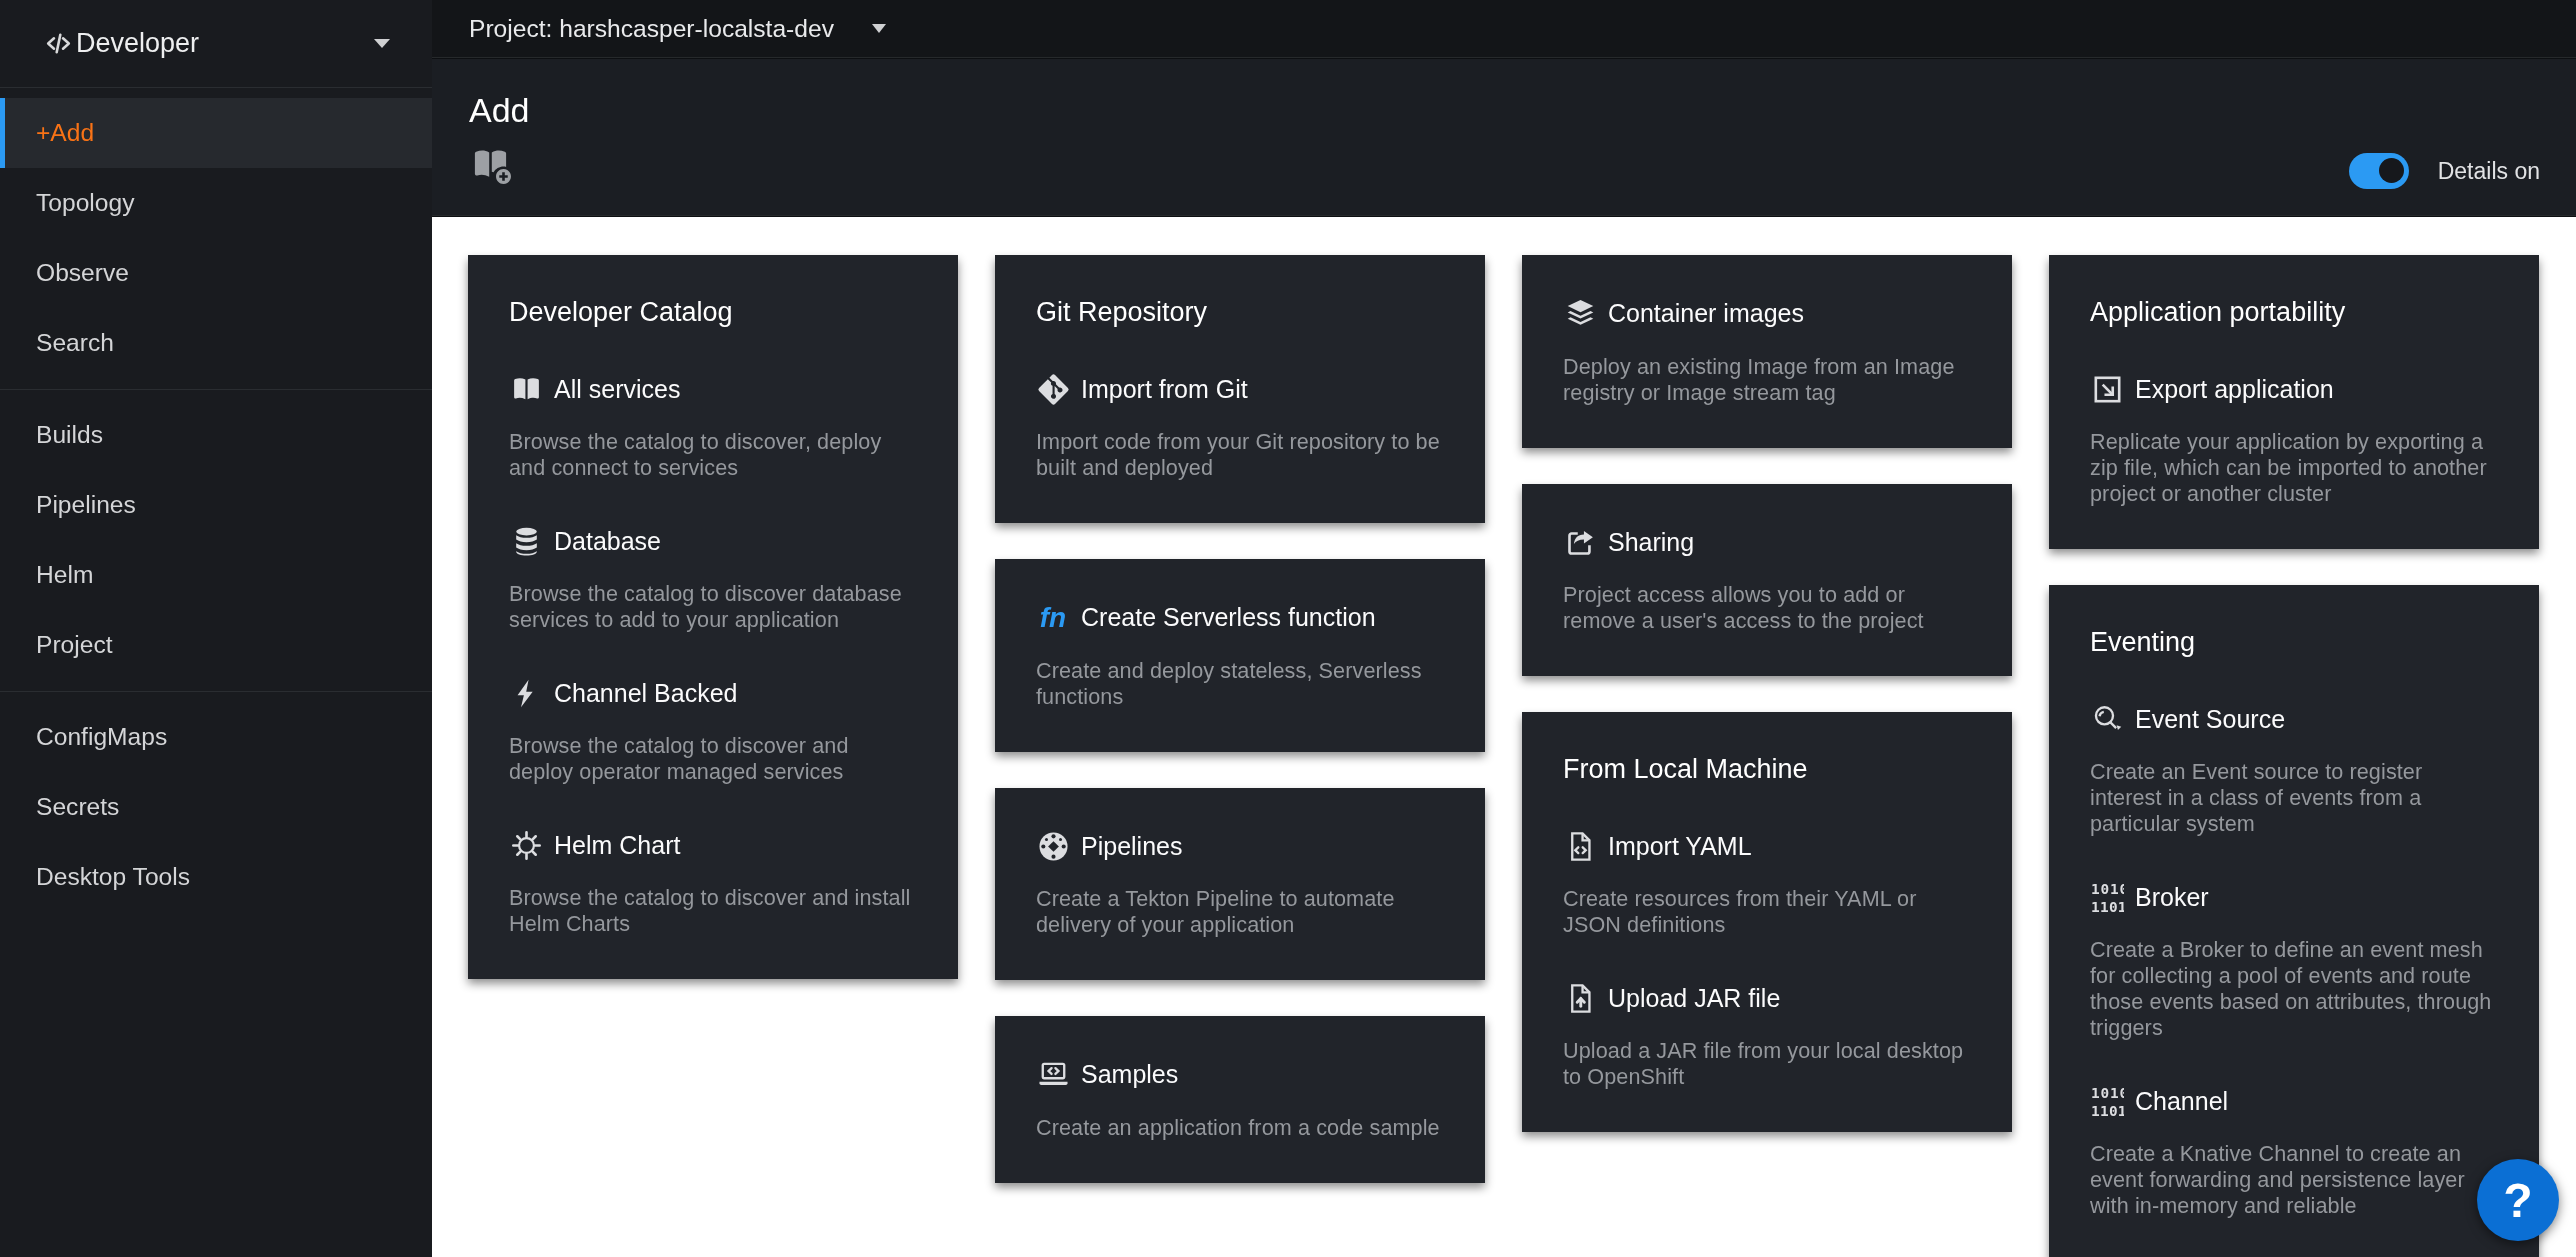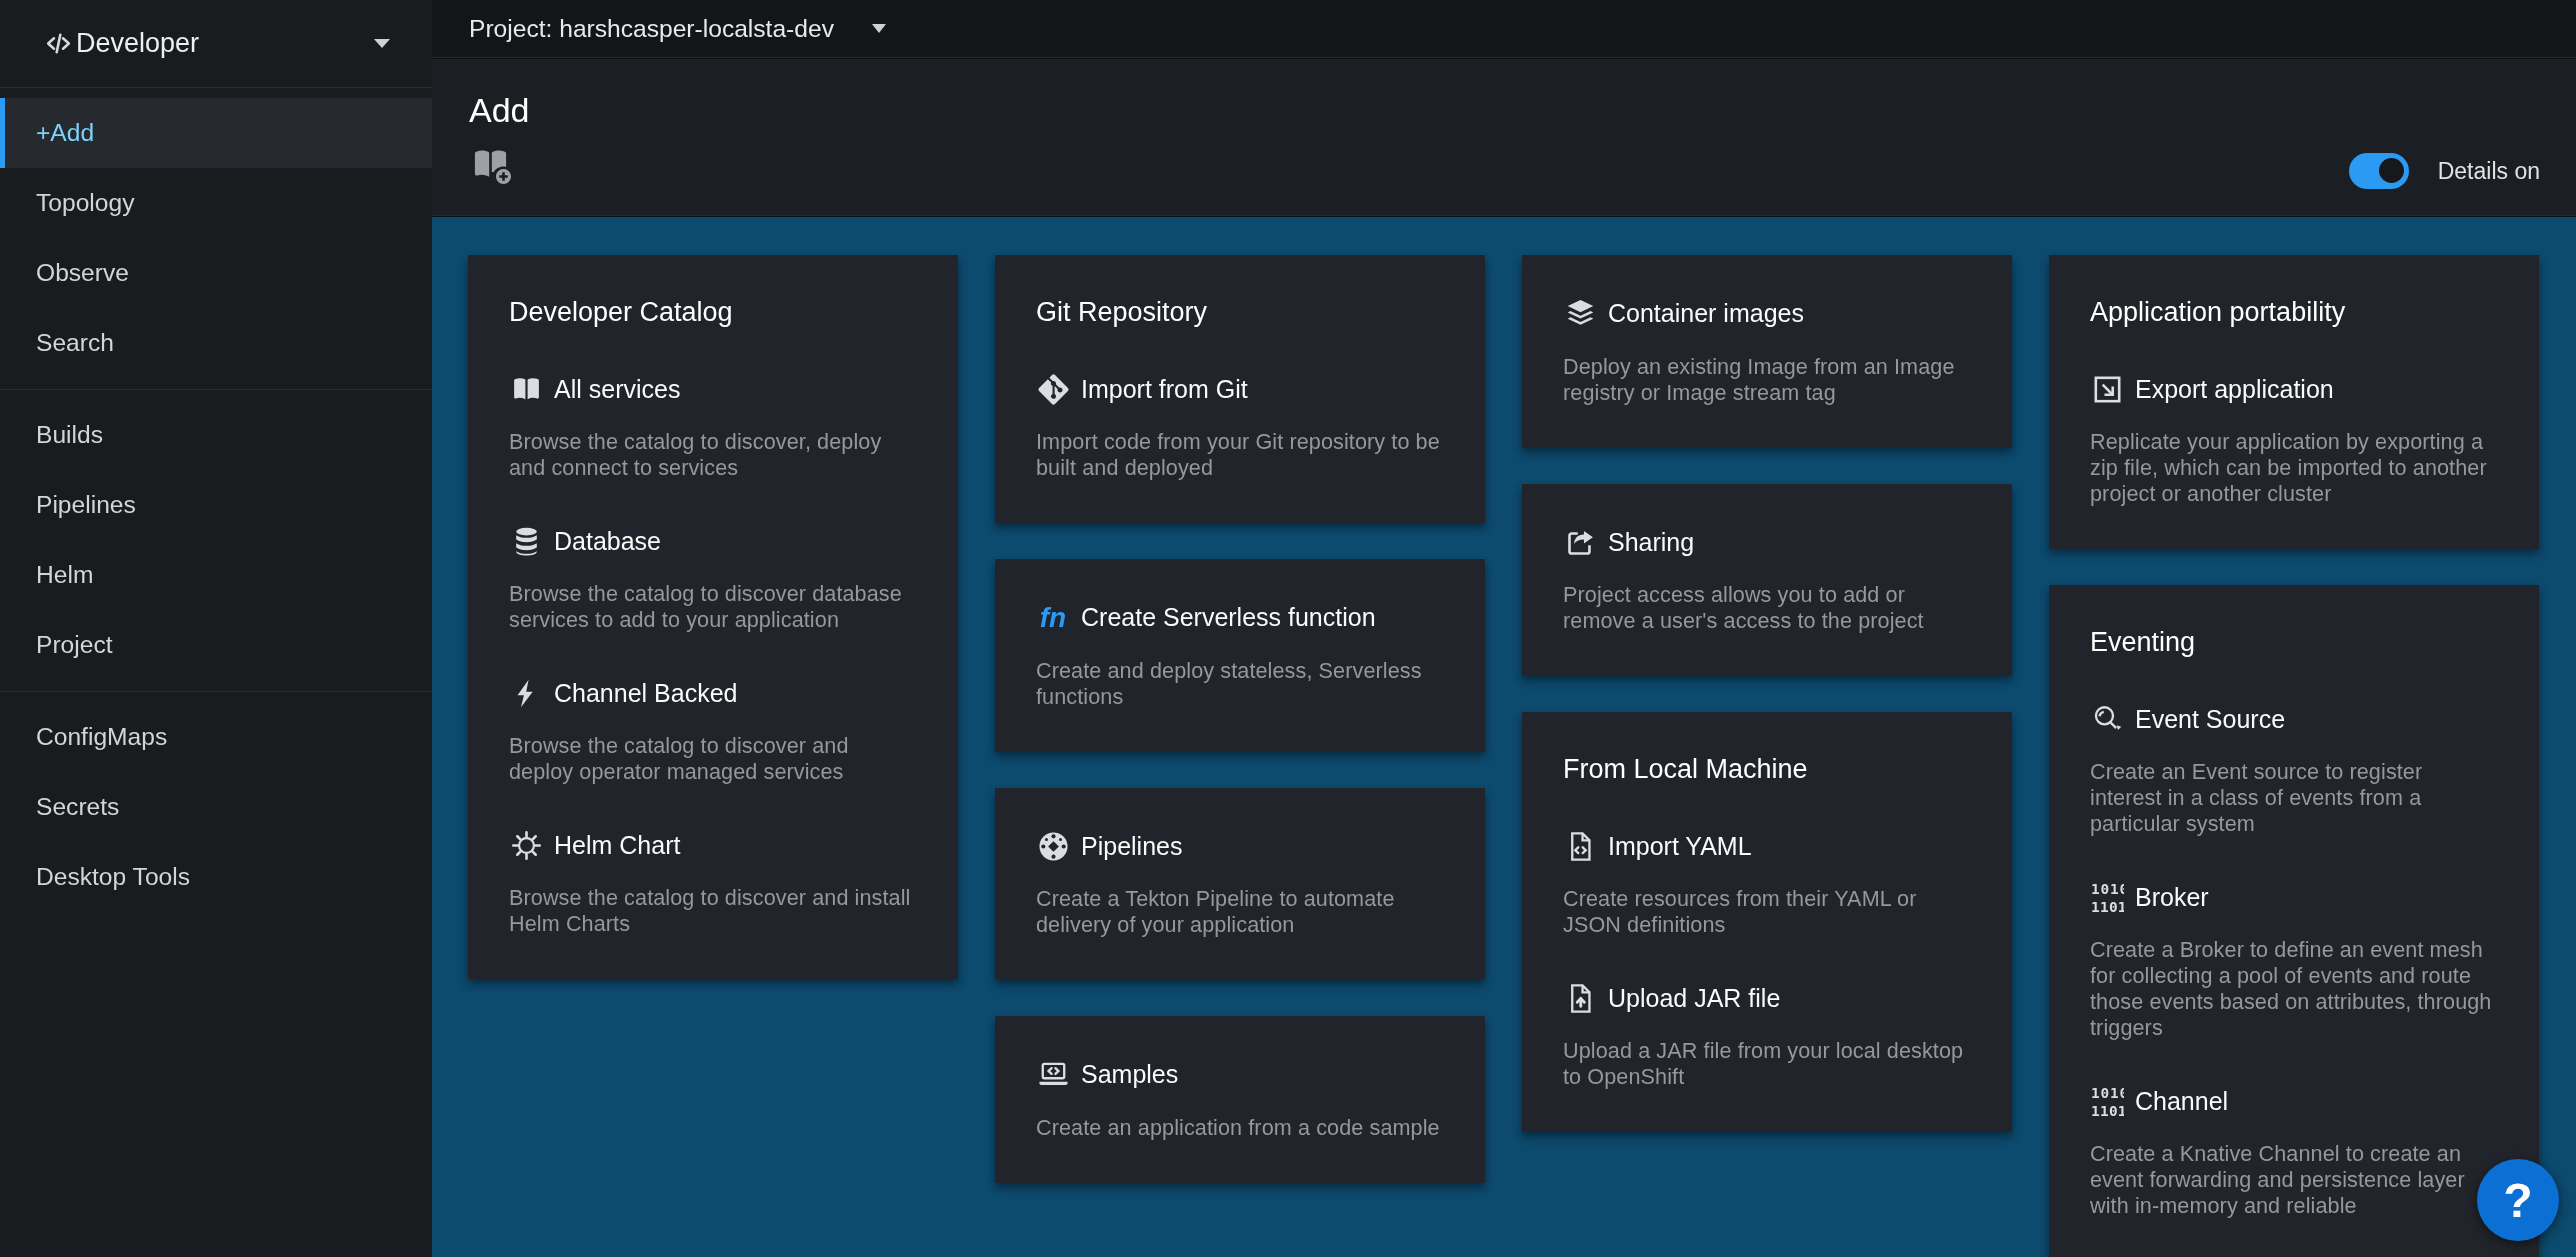--- a/index.html
+++ b/index.html
@@ -38,21 +38,21 @@
   .nav-section { list-style: none; margin: 0; padding: 10.4px 0; }
   .nav-section + .nav-section { border-top: 0.7px solid #2a2d31; }
   .nav-item {
     font-size: 24.6px; color: #d4d5d7;
     line-height: 30px;
     padding: 20px 15px 20px 36px;
     cursor: pointer;
   }
   .nav-item.active {
     background: #26292e;
-    color: #7dd3fc;
+    color: #f97316;
     border-left: 5.2px solid #2b9af3;
     padding-left: 31px;
   }
 
   
   .topbar {
     position: fixed; left: 432px; top: 0; right: 0;
     height: 58px;
     background: #131518;
     border-bottom: 0.7px solid #26292b;
@@ -88,21 +88,21 @@
   .toggle .knob {
     position: absolute; top: 5.2px; right: 5.2px;
     width: 25px; height: 25px; border-radius: 50%;
     background: #16181c;
   }
   .toggle-label { font-size: 23px; color: #e2e3e5; }
 
   
   .cards-area {
     position: fixed; left: 432px; top: 217px; right: 0; bottom: 0;
-    background: #0c4a6e;
+    background: #ffffff;
     padding: 38px 0 16px 36px;
     display: flex; gap: 37px;
     align-items: flex-start;
   }
   .col { display: flex; flex-direction: column; gap: 36px; width: 490px; flex: none; }
   .card {
     background: #21242a;
     box-shadow: 0 4.5px 9px rgba(0,0,0,0.45);
     padding: 37px 41px 42px 41px;
     width: 490px;

